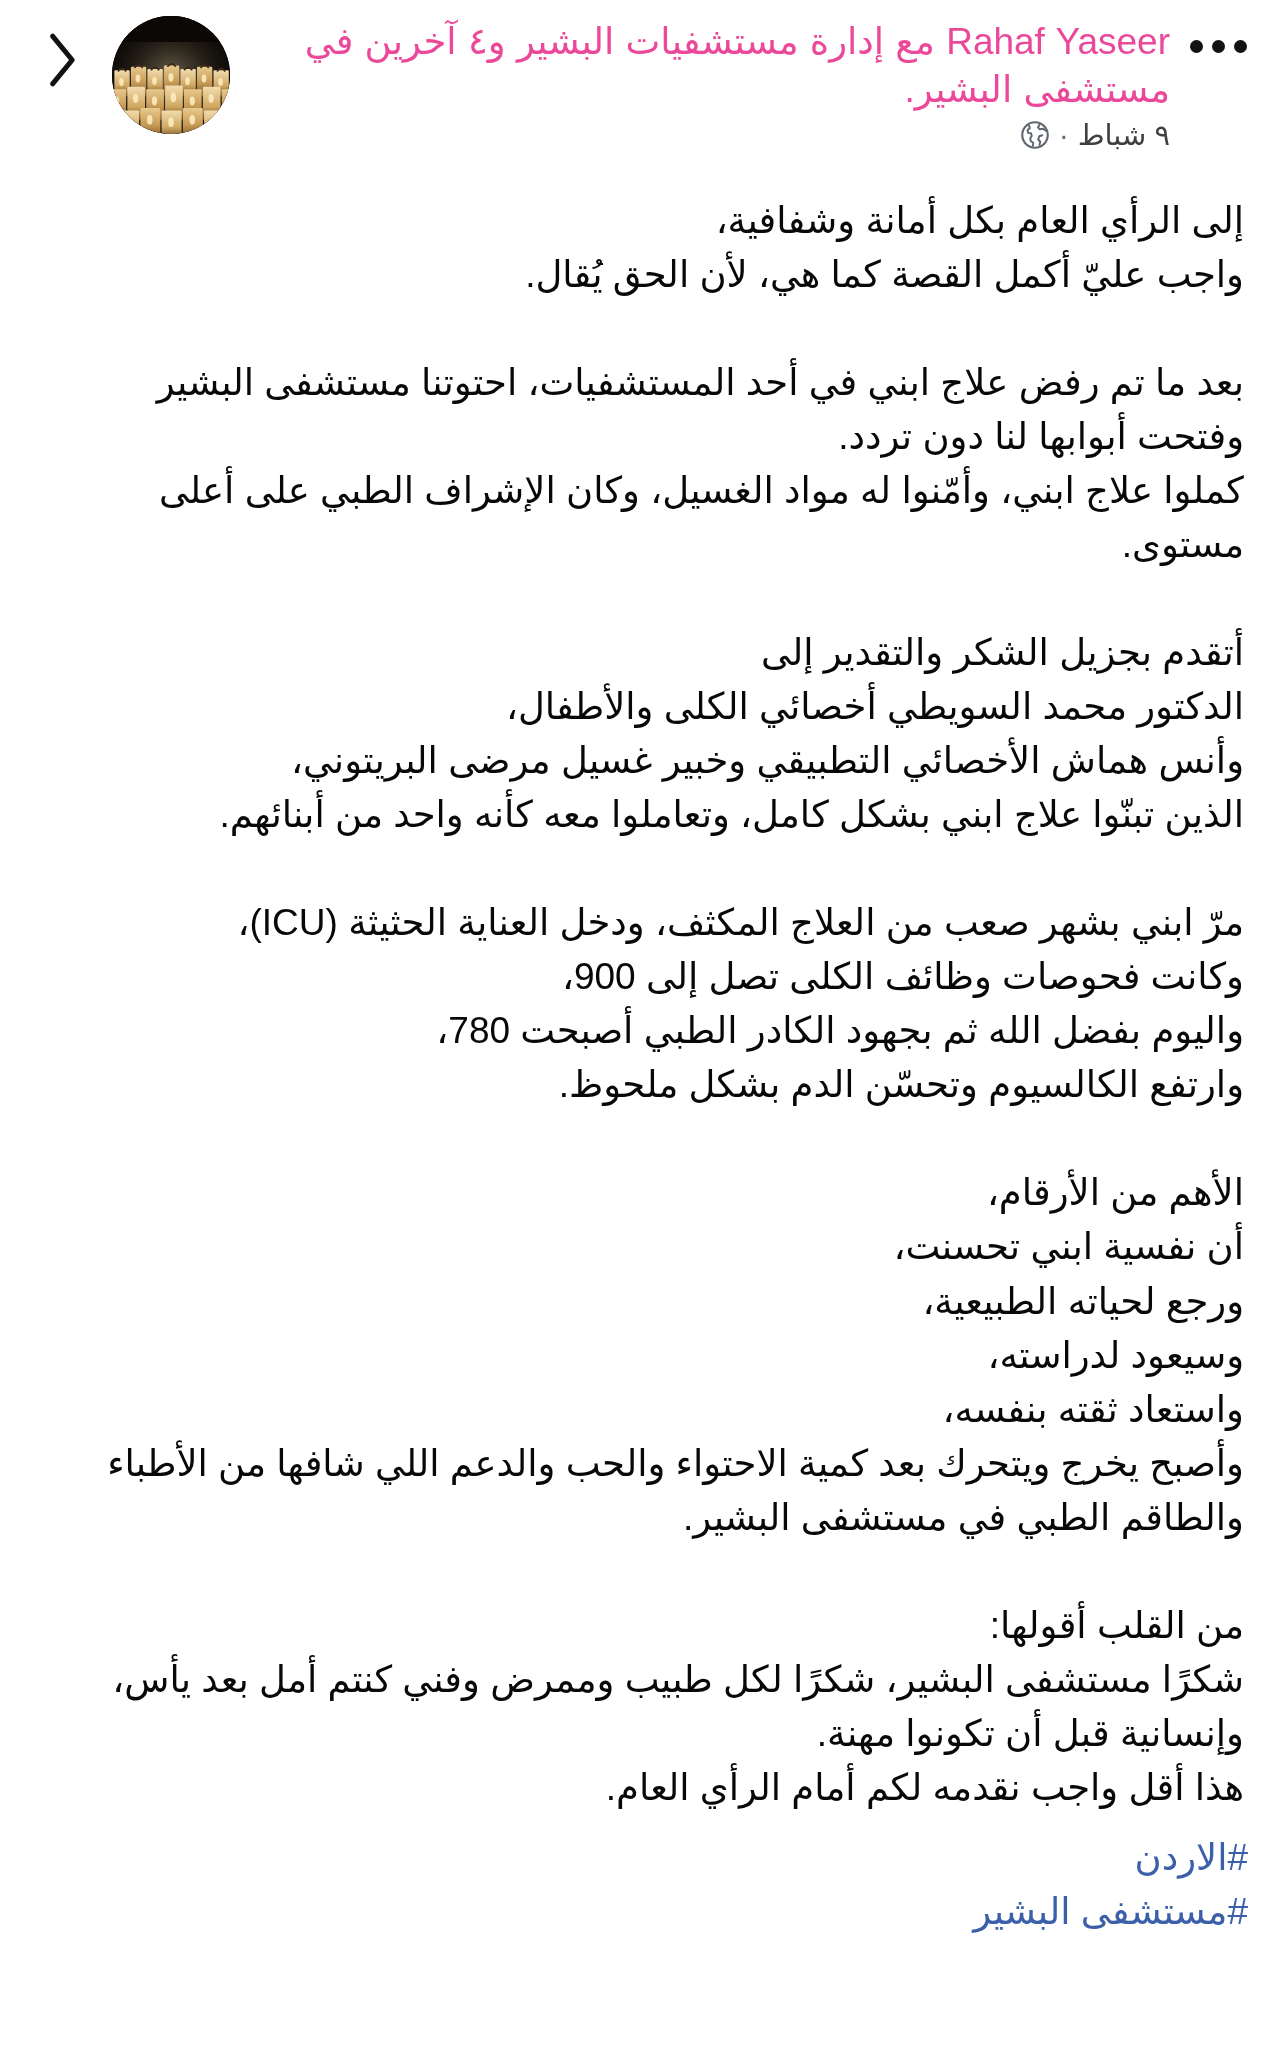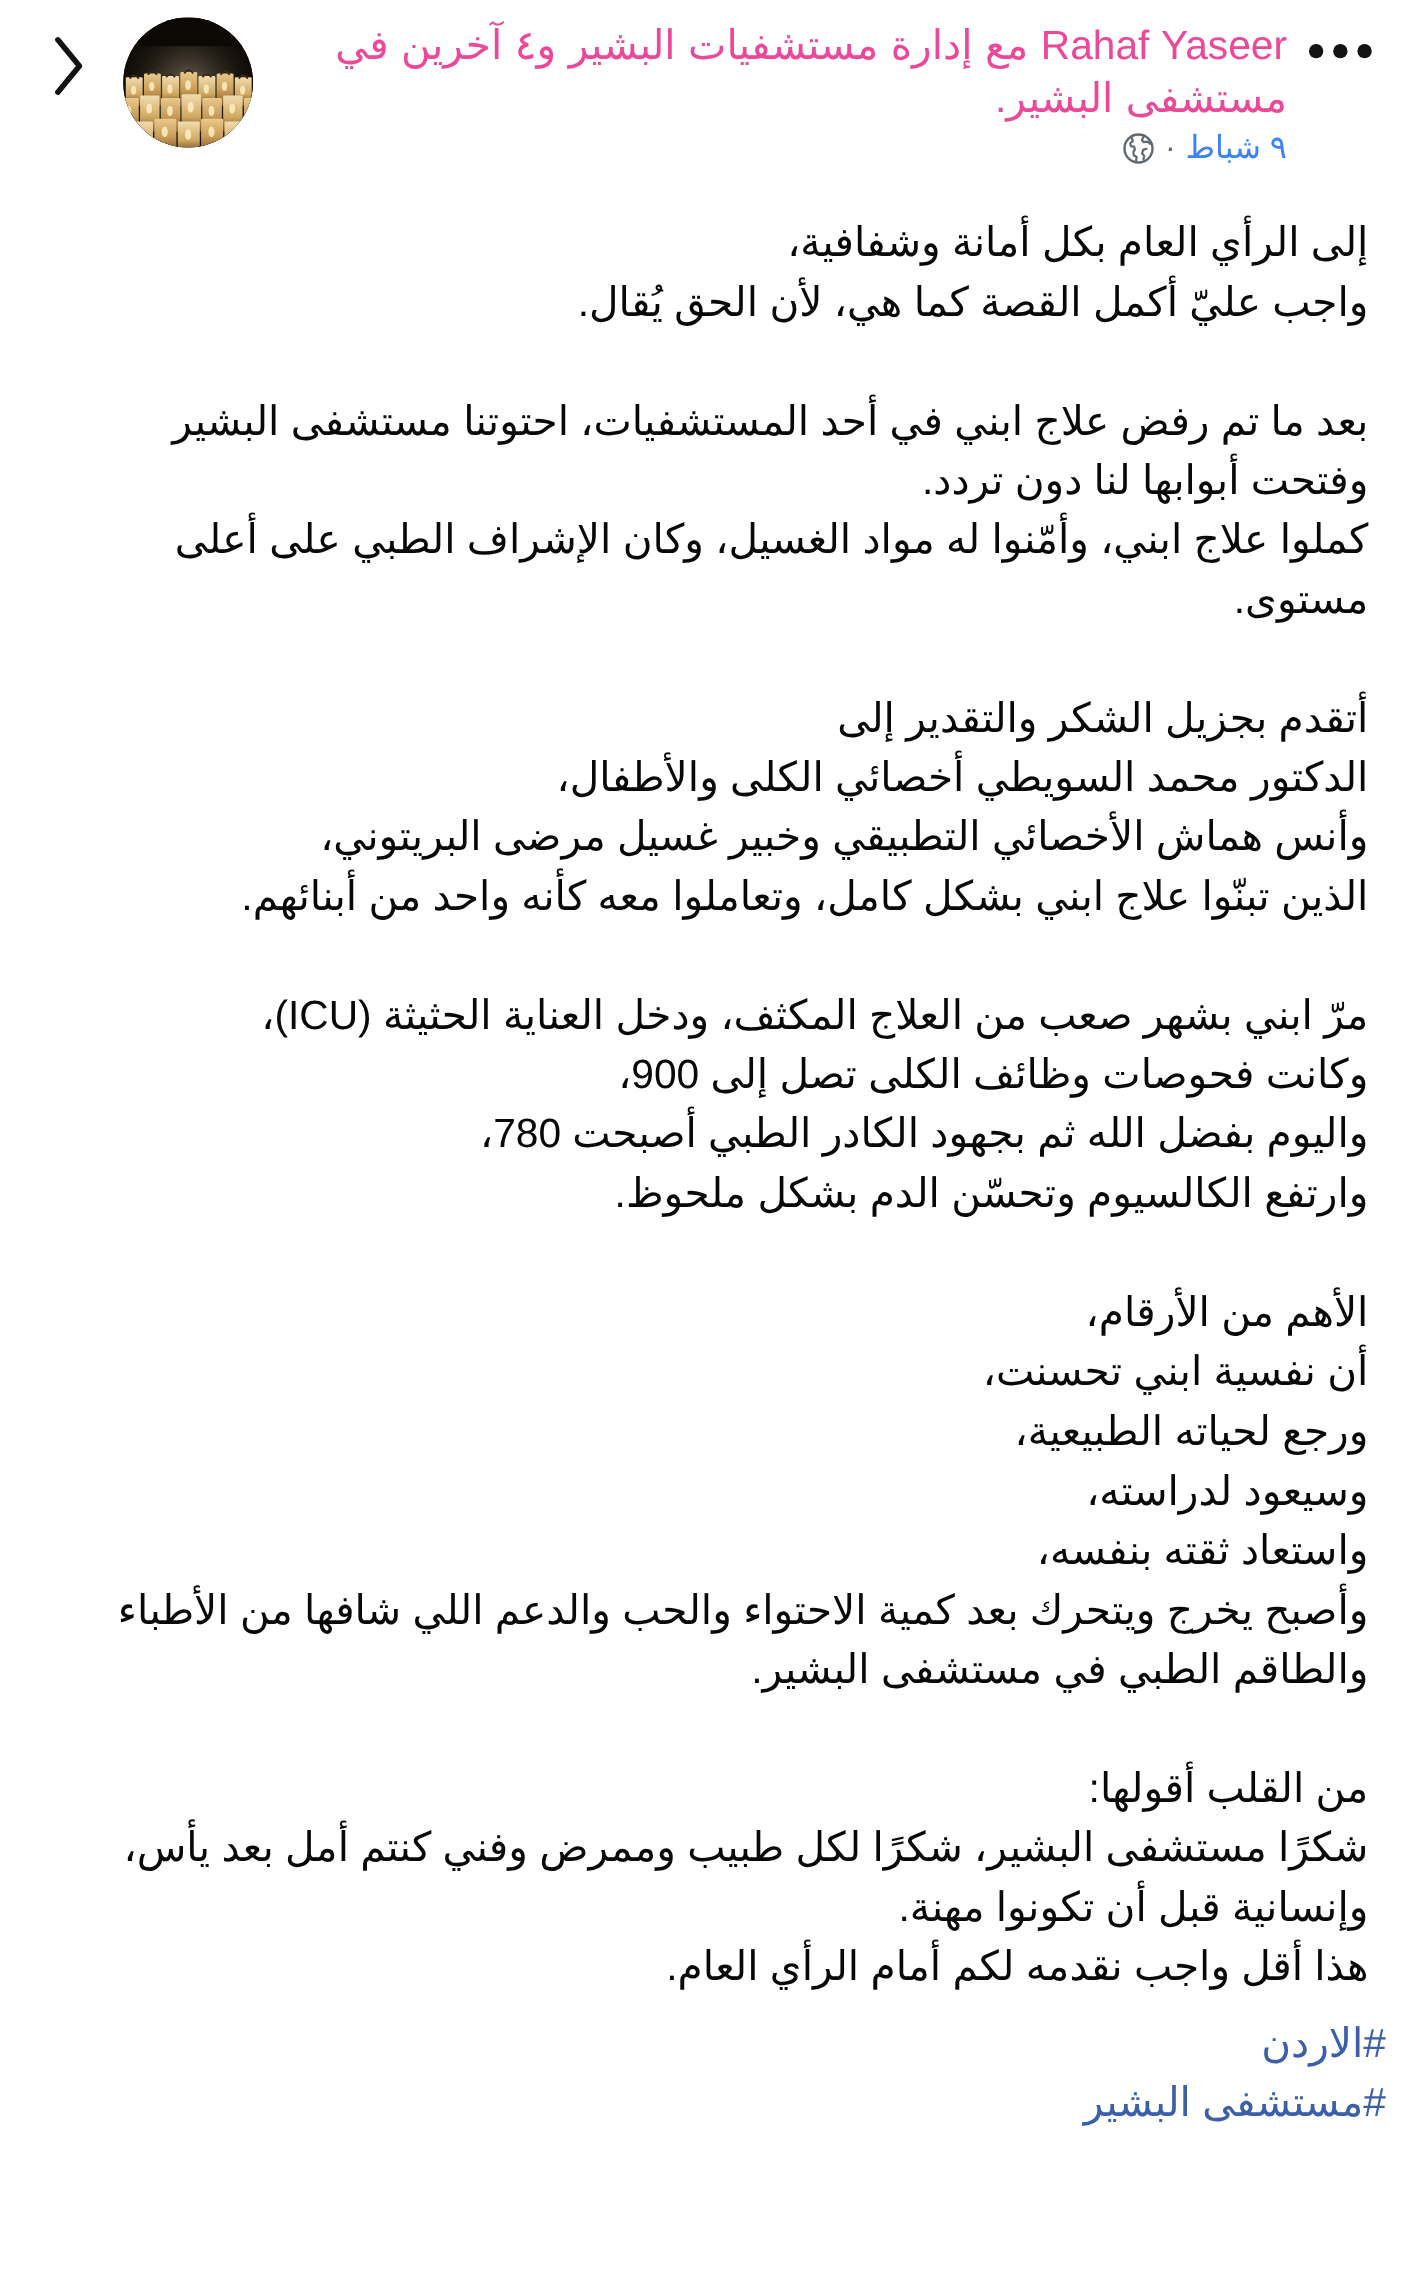--- a/index.html
+++ b/index.html
@@ -69,21 +69,21 @@
     margin-top: 6px;
     display: flex;
     flex-direction: row;
     align-items: center;
     justify-content: flex-start;
     gap: 9px;
     direction: rtl;
   }
   .header-meta .date {
     font-size: 29px;
-    color: #3b82f6;
+    color: #404040;
     line-height: 1;
   }
   .header-meta .sep {
     font-size: 29px;
     color: #606770;
     line-height: 1;
   }
   .globe-icon {
     display: inline-block;
     width: 30px;
@@ -139,21 +139,21 @@
     word-wrap: break-word;
     font-weight: 400;
     margin: 16px;
   }
   .hashtags {
     font-size: 37px;
     line-height: 1.46;
     color: #3b5fa8;
     direction: rtl;
     text-align: right;
-    margin: 0;
+    margin: 12px;
   }
   .hashtag {
     color: #3b5fa8;
     text-decoration: none;
     cursor: pointer;
     display: block;
   }
 </style>
 </head>
 <body>

